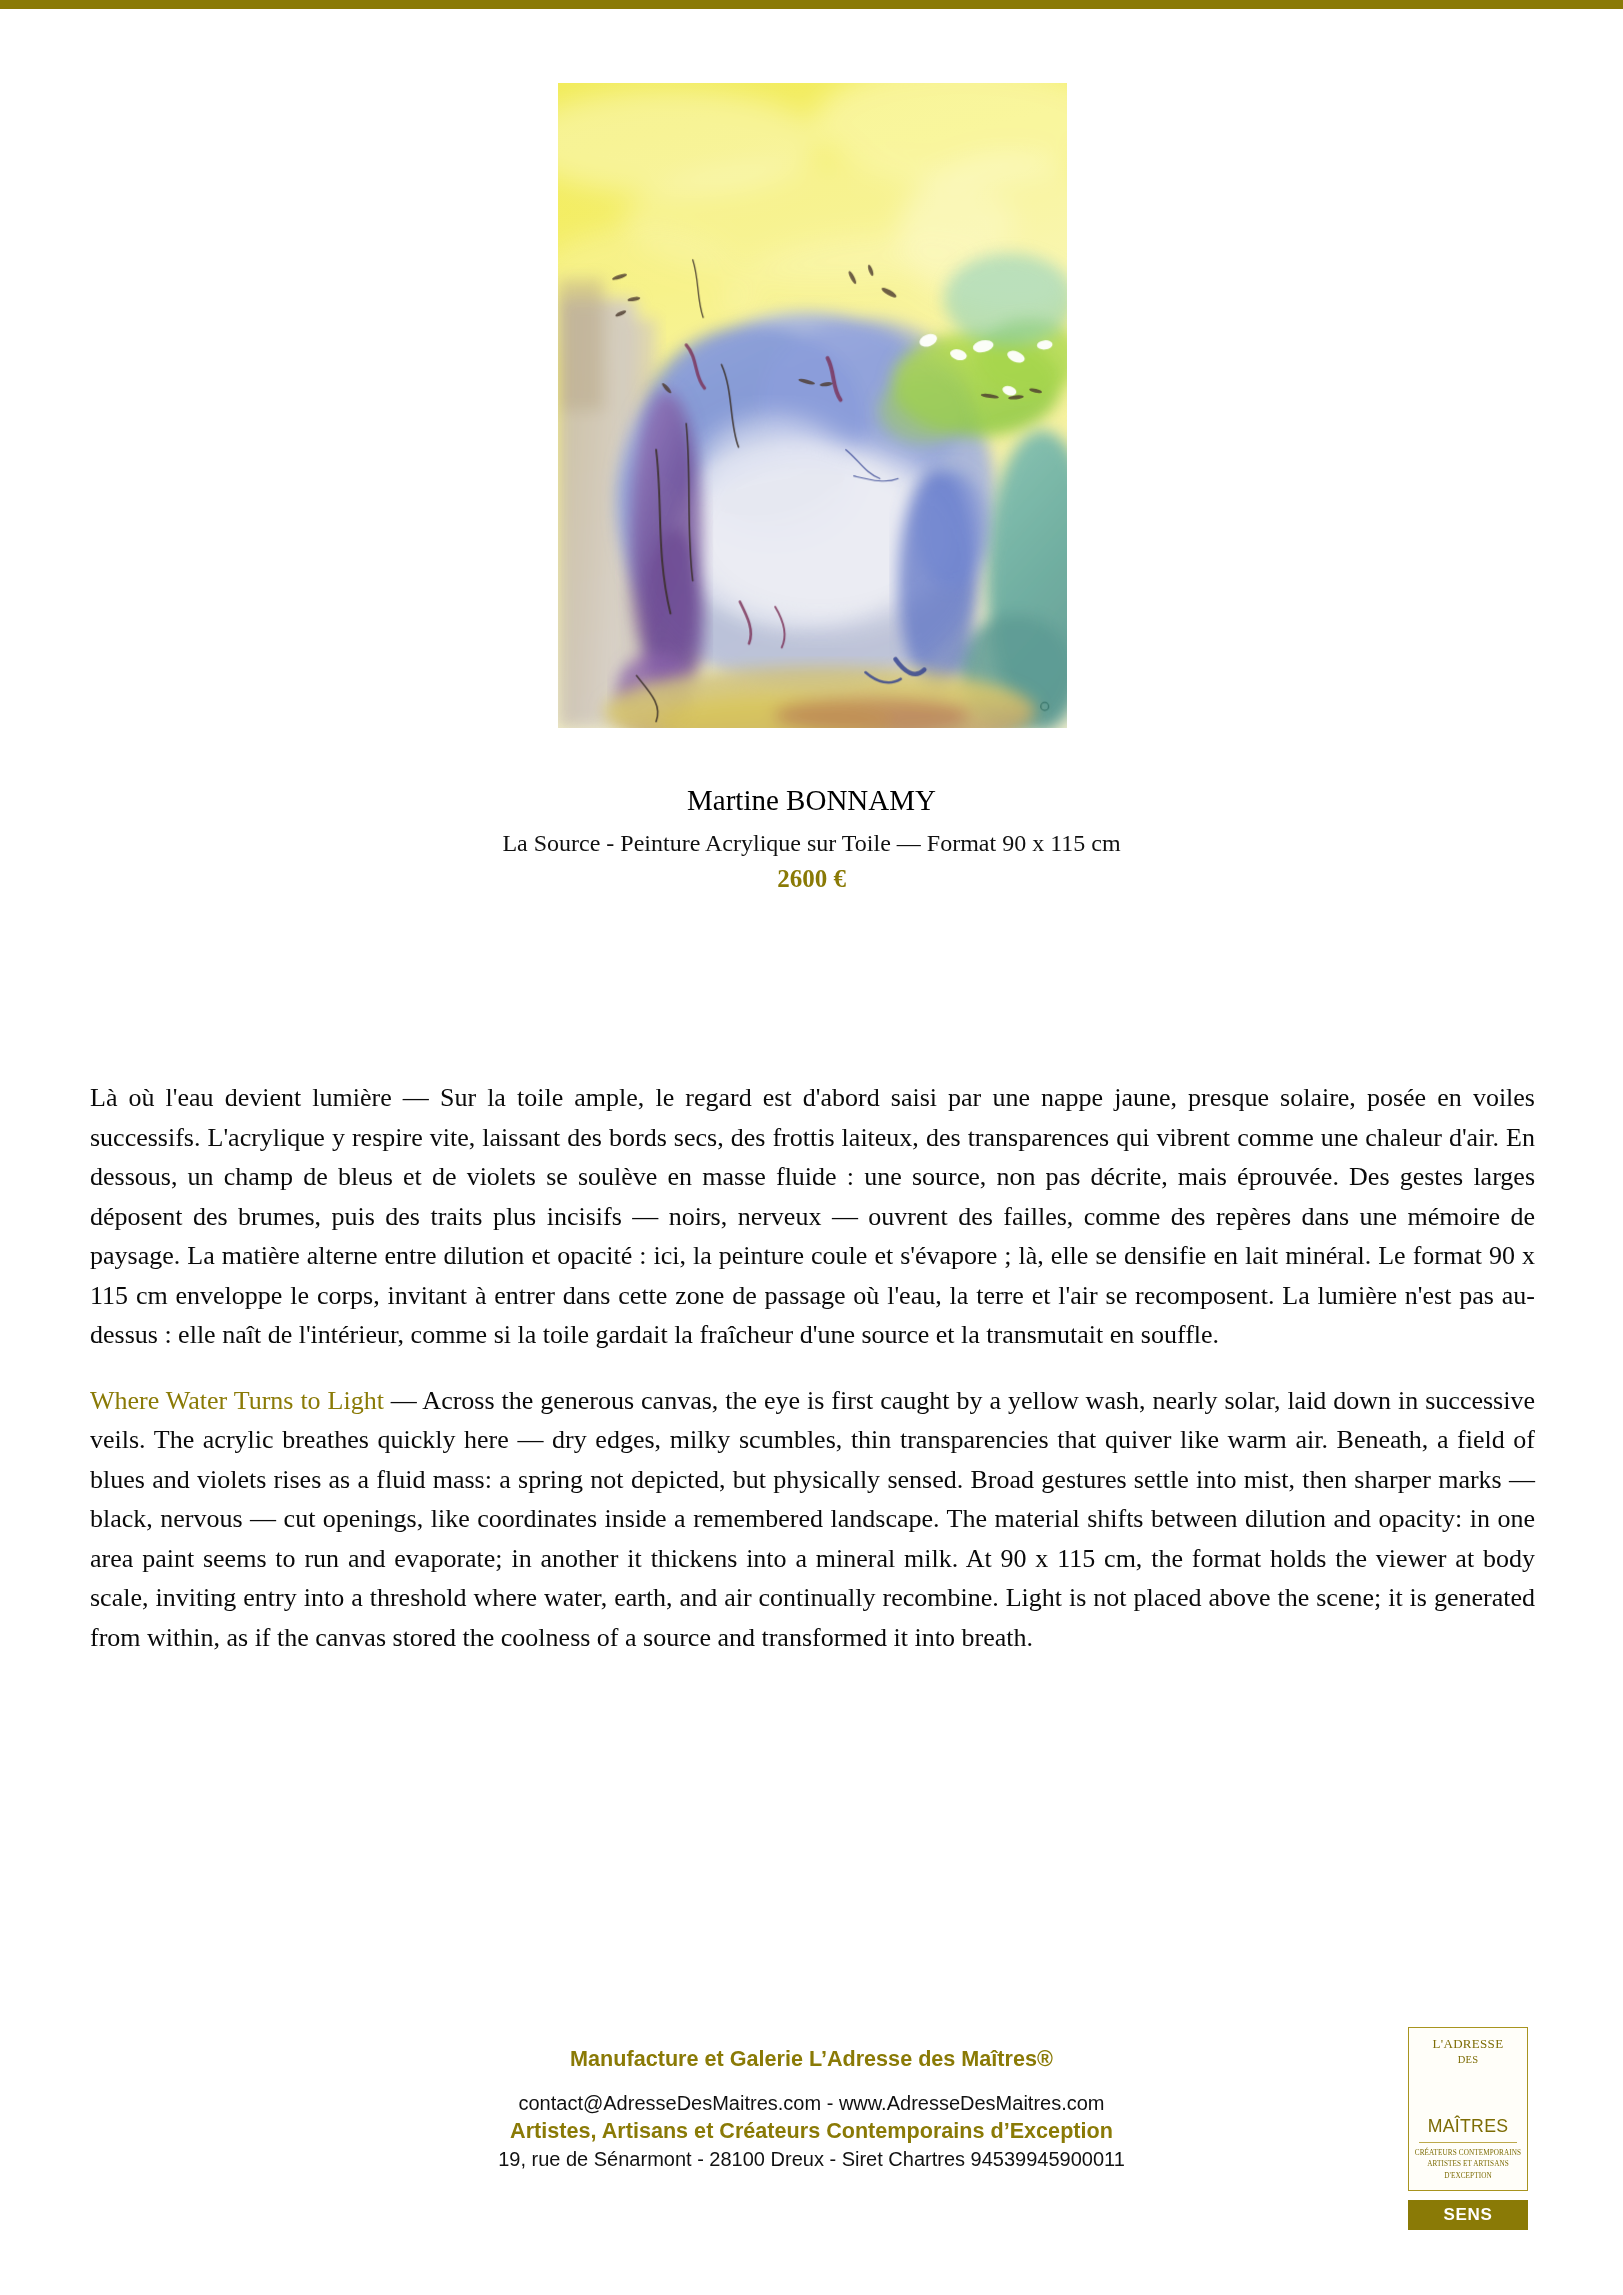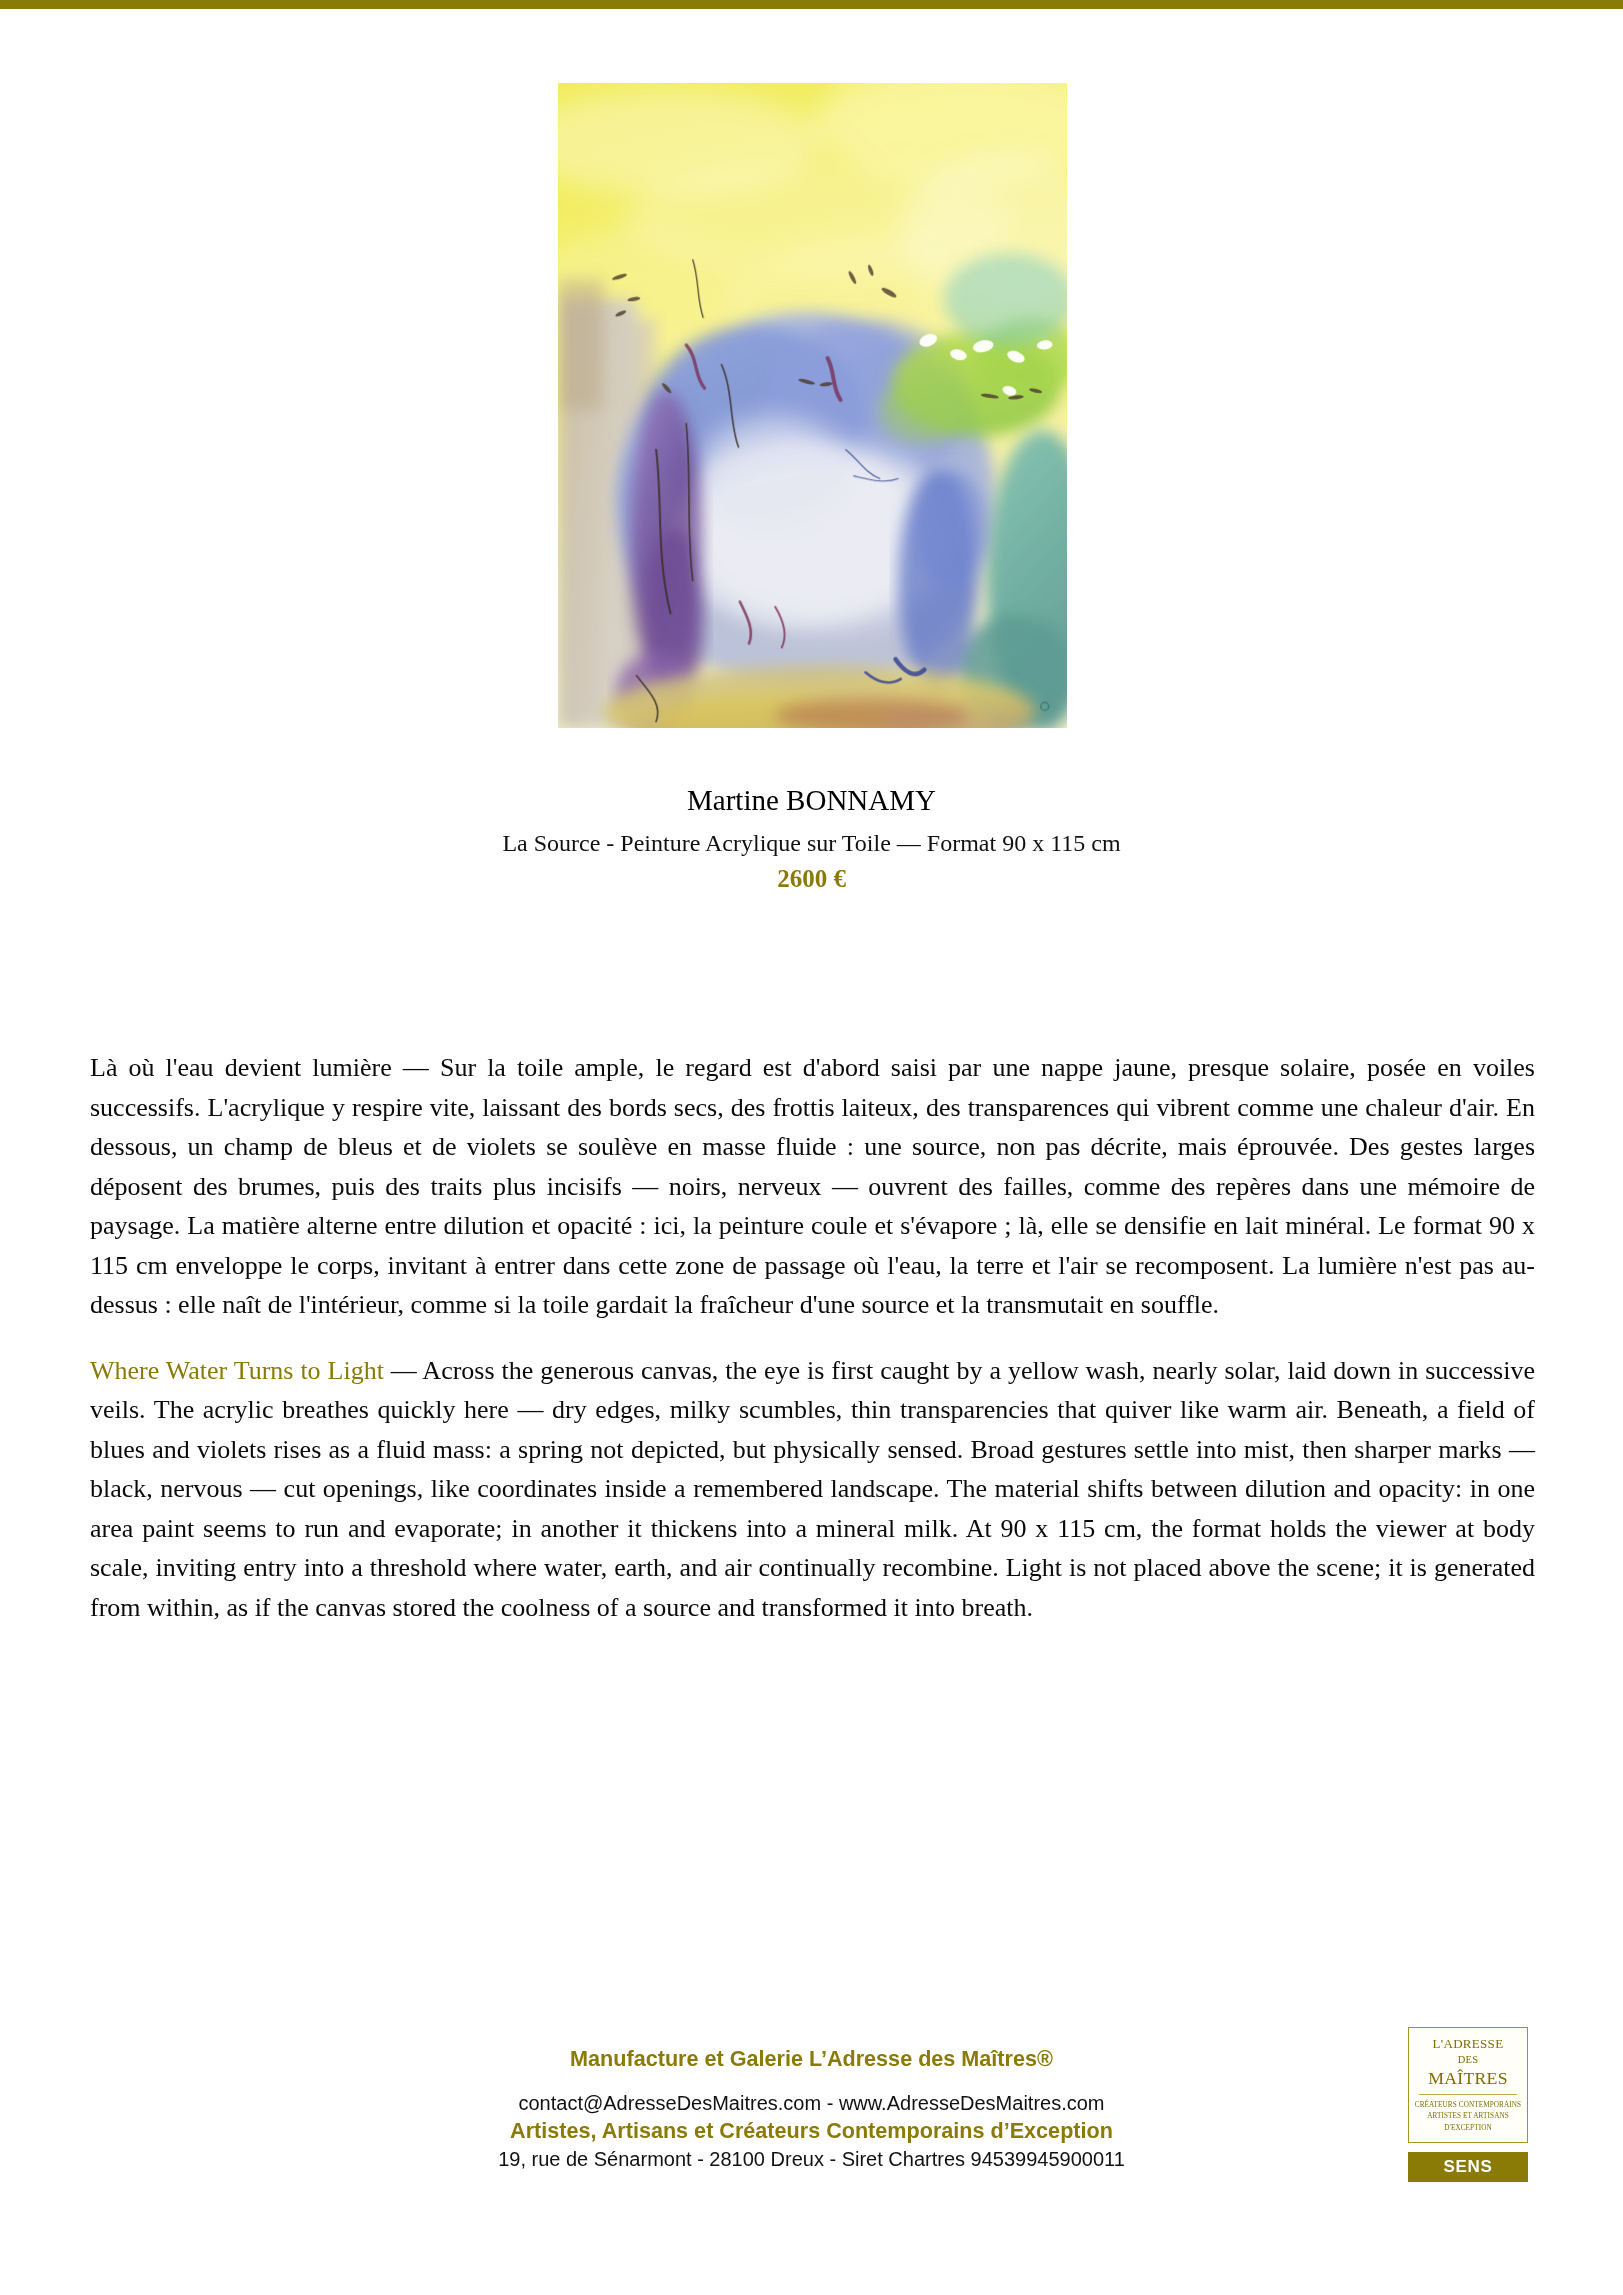--- a/index.html
+++ b/index.html
@@ -76,21 +76,21 @@
     font-size: 25px;
     color: #8a7a06;
     line-height: 1.2;
     margin: 0;
   }
 
   
   .body-text {
     position: absolute;
     left: 90px;
-    top: 1048px;
+    top: 1078px;
     width: 1445px;
   }
   .para {
     font-family: "Liberation Serif", serif;
     font-size: 26px;
     line-height: 1.52;
     color: #0a0a0a;
     text-align: justify;
     margin: 0 0 26px 0;
     hyphens: none;
@@ -165,25 +165,26 @@
     line-height: 1.15;
   }
   .logo-l2 {
     font-family: "Liberation Serif", serif;
     font-size: 10.5px;
     color: #7d6c05;
     letter-spacing: 0.3px;
     line-height: 1.5;
   }
   .logo-l3 {
-    font-family: Liberation Serif, serif;
+    font-family: Liberation Sans, sans-serif;
     font-size: 17.7px;
     color: #7d6c05;
     letter-spacing: 0.3px;
     line-height: 1.15;
+    margin-top: 48px;
   }
   .logo-rule {
     border: none;
     border-top: 0.7px solid #bda94a;
     margin: 5.9px 6.5px 5.2px 6.5px;
   }
   .logo-sub {
     font-family: "Liberation Serif", serif;
     font-size: 7.2px;
     color: #7d6c05;

